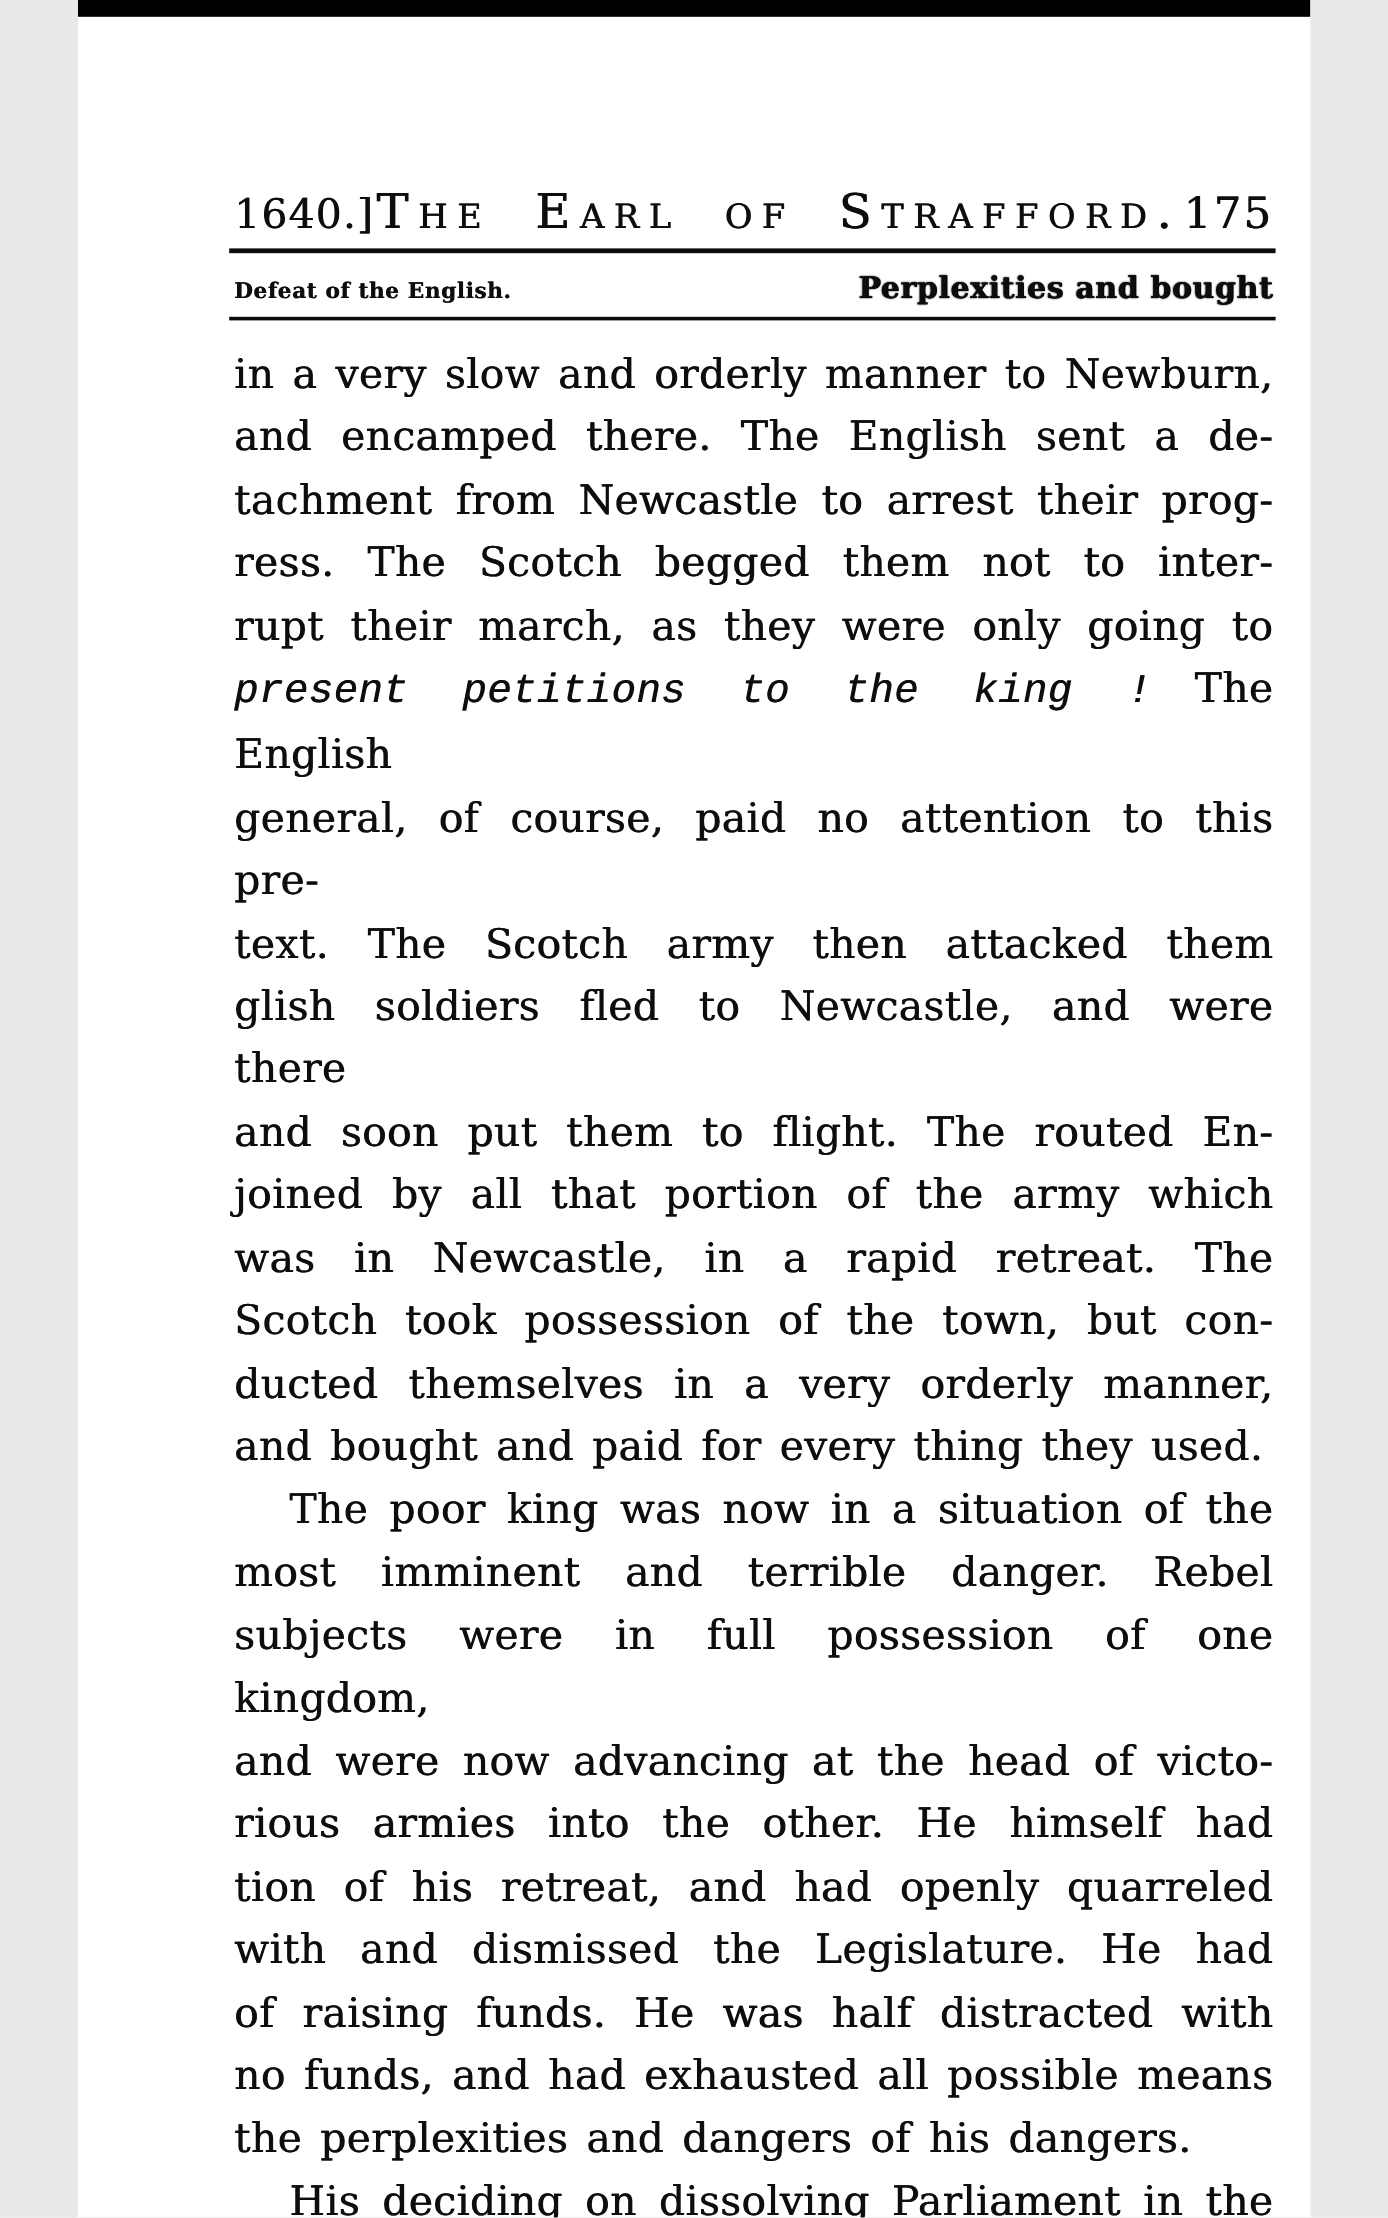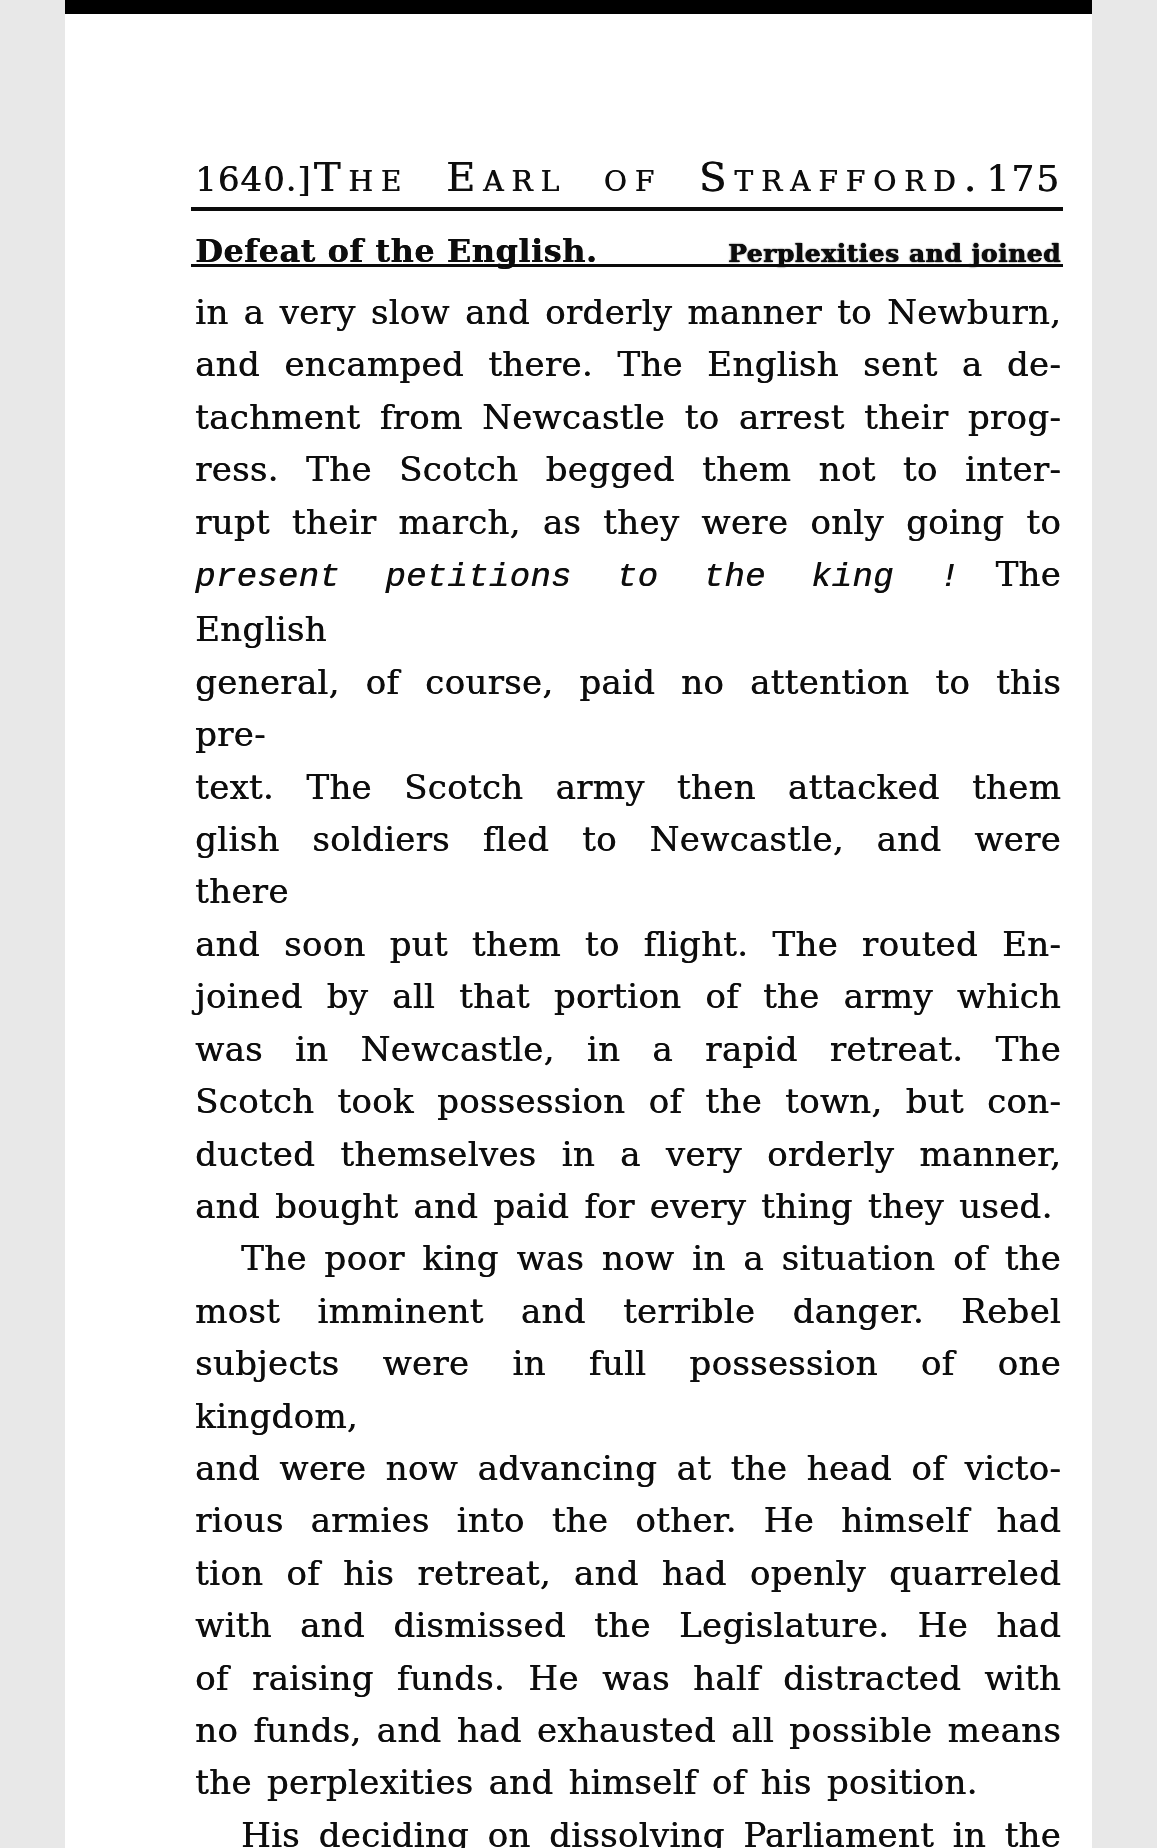--- a/index.html
+++ b/index.html
@@ -64,21 +64,21 @@
   .running-heads {
     position: absolute;
     top: 216px;
     left: 130px;
     width: 866px;
     display: flex;
     justify-content: space-between;
     align-items: baseline;
   }
   .rh-left {
-    font-size: 32px;
+    font-size: 18px;
     font-weight: bold;
     letter-spacing: 0.5px;
     text-shadow: 0.4px 0 0 #111;
     margin-top: 16px;
   }
   .rh-right {
     font-size: 25px;
     font-weight: bold;
     letter-spacing: 0.5px;
     text-shadow: 0 0 1.6px #000, 0.6px 0 0 #000;
@@ -120,21 +120,21 @@
   <header class="page-header">
     <span class="header-year">1640.]</span>
     <span class="header-title">The Earl of Strafford.</span>
     <span class="header-pagenum">175</span>
   </header>
 
   <div class="rule rule1"></div>
 
   <div class="running-heads">
     <span class="rh-left">Defeat of the English.</span>
-    <span class="rh-right">Perplexities and joined</span>
+    <span class="rh-right">Perplexities and bought</span>
   </div>
 
   <div class="rule rule2"></div>
 
   <main class="body-text" id="body-text">
       <div class="line"><span>in a very slow and orderly manner to Newburn,</span></div>
       <div class="line"><span>and encamped there.  The English sent a de-</span></div>
       <div class="line"><span>tachment from Newcastle to arrest their prog-</span></div>
       <div class="line"><span>ress.  The Scotch begged them not to inter-</span></div>
       <div class="line"><span>rupt their march, as they were only going to</span></div>
@@ -150,17 +150,17 @@
       <div class="line para-end"><span>and bought and paid for every thing they used.</span></div>
       <div class="line indent"><span>The poor king was now in a situation of the</span></div>
       <div class="line"><span>most imminent and terrible danger.  Rebel</span></div>
       <div class="line"><span>subjects were in full possession of one kingdom,</span></div>
       <div class="line"><span>and were now advancing at the head of victo-</span></div>
       <div class="line"><span>rious armies into the other.  He himself had</span></div>
       <div class="line"><span>tion of his retreat, and had openly quarreled</span></div>
       <div class="line"><span>with and dismissed the Legislature.  He had</span></div>
       <div class="line"><span>of raising funds.  He was half distracted with</span></div>
       <div class="line"><span>no funds, and had exhausted all possible means</span></div>
-      <div class="line para-end"><span>the perplexities and himself of his position.</span></div>
+      <div class="line para-end"><span>the perplexities and dangers of his dangers.</span></div>
       <div class="line indent"><span>His deciding on dissolving Parliament in the</span></div>
     </main>
 
 </div>
 
 </body></html>

